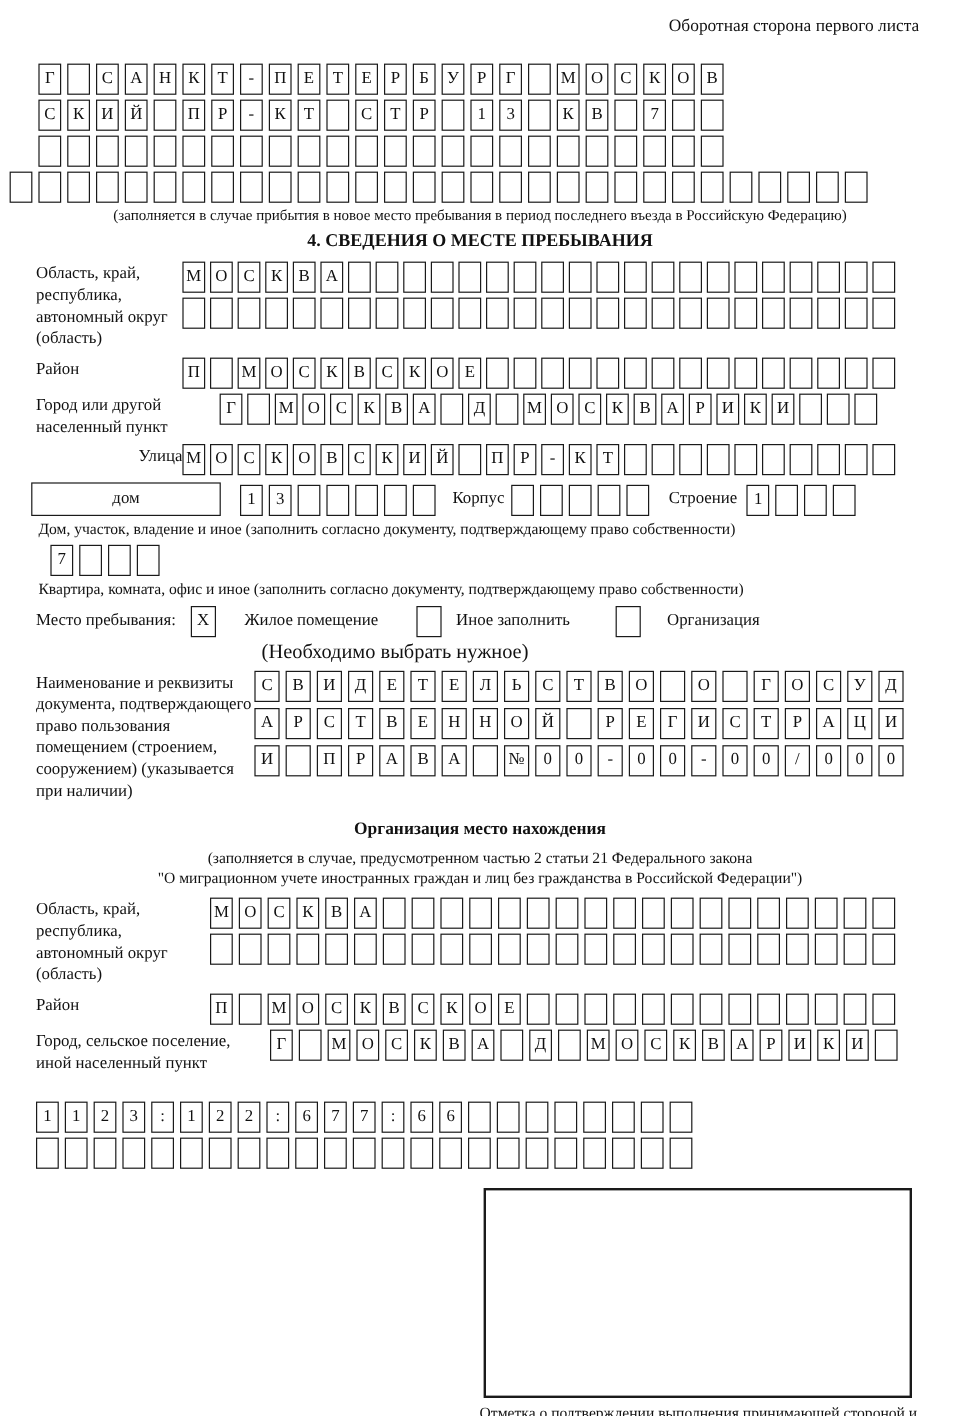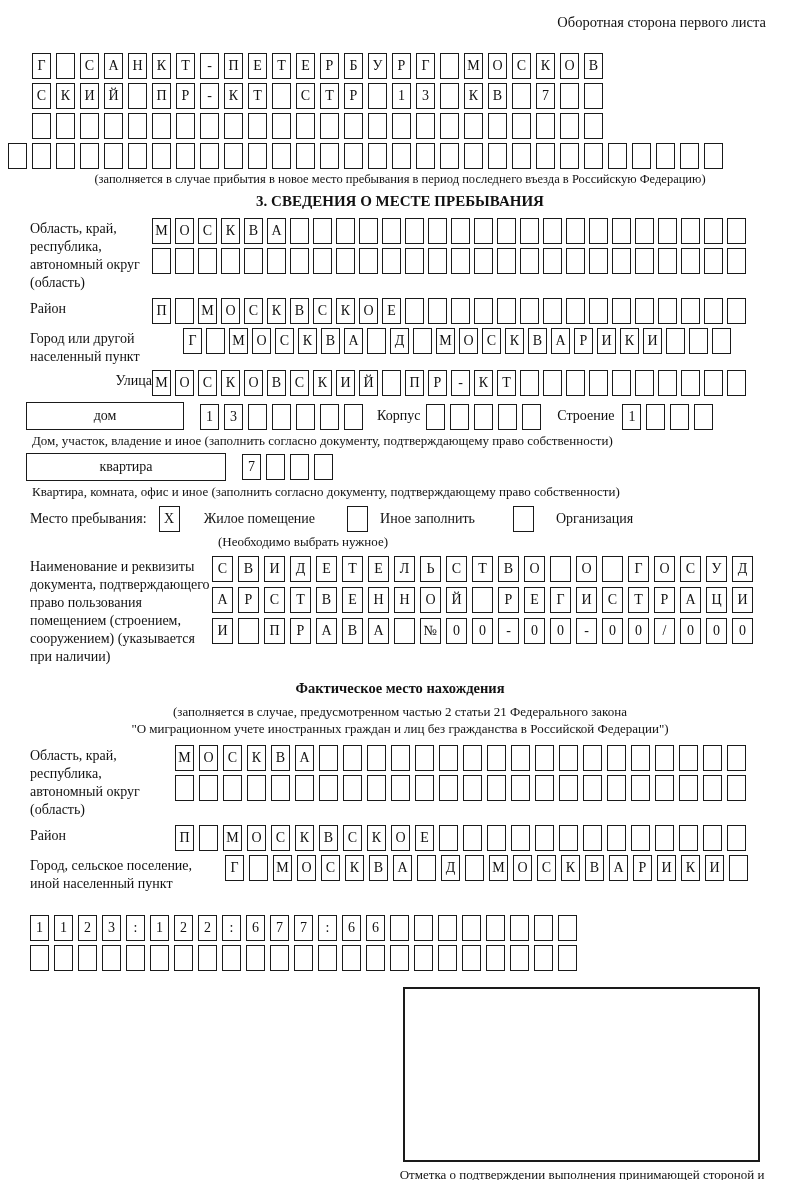--- a/index.html
+++ b/index.html
@@ -165,21 +165,21 @@
       <span class="cell"></span>
       <span class="cell"></span>
       <span class="cell"></span>
       <span class="cell"></span>
       <span class="cell"></span>
       <span class="cell"></span>
       <span class="cell"></span>
     </div>
   <div class="note">(заполняется в случае прибытия в новое место пребывания в период последнего въезда в Российскую Федерацию)</div>
 
-  <div class="sec-title">3. СВЕДЕНИЯ О МЕСТЕ ПРЕБЫВАНИЯ</div>
+  <div class="sec-title">4. СВЕДЕНИЯ О МЕСТЕ ПРЕБЫВАНИЯ</div>
 
   <div class="field" style="min-height:76px;">
     <div class="flabel" style="width:122px;">Область, край, республика, автономный округ (область)</div>
     <div class="rows">
       <div class="cells tight">
           <span class="cell">М</span>
           <span class="cell">О</span>
           <span class="cell">С</span>
           <span class="cell">К</span>
           <span class="cell">В</span>
@@ -353,40 +353,39 @@
     <div class="cells" style="margin-left:8px;padding-top:1px;">
         <span class="cell">1</span>
         <span class="cell"></span>
         <span class="cell"></span>
         <span class="cell"></span>
       </div>
   </div>
   <div class="note-left">Дом, участок, владение и иное (заполнить согласно документу, подтверждающему право собственности)</div>
 
   <div class="field" style="margin-left:-4px;">
-    <div class="labelbox" style="width:200px;">квартира</div>
     <div class="cells" style="margin-left:16px;padding-top:1px;">
         <span class="cell">7</span>
         <span class="cell"></span>
         <span class="cell"></span>
         <span class="cell"></span>
       </div>
   </div>
   <div class="note-left">Квартира, комната, офис и иное (заполнить согласно документу, подтверждающему право собственности)</div>
 
   <div class="stay-row">
     <span class="opt-label">Место пребывания:</span>
     <span class="checkbox" style="margin-left:12px;">X</span>
     <span class="opt-label" style="margin-left:24px;">Жилое помещение</span>
     <span class="checkbox" style="margin-left:32px;"></span>
     <span class="opt-label" style="margin-left:12px;">Иное заполнить</span>
     <span class="checkbox" style="margin-left:38px;"></span>
     <span class="opt-label" style="margin-left:22px;">Организация</span>
   </div>
-  <div class="note" style="text-align:left;margin:2px 0 6px 188px;font-size:13px;">(Необходимо выбрать нужное)</div>
+  <div class="note" style="text-align:left;margin:2px 0 6px 188px;font-size:17px;">(Необходимо выбрать нужное)</div>
 
   <div class="field" style="min-height:108px;">
     <div class="flabel" style="width:182px;">Наименование и реквизиты документа, подтверждающего право пользования помещением (строением, сооружением) (указывается при наличии)</div>
     <div class="rows wide" style="gap:5px;">
       <div class="cells">
           <span class="cell">С</span>
           <span class="cell">В</span>
           <span class="cell">И</span>
           <span class="cell">Д</span>
           <span class="cell">Е</span>
@@ -449,21 +448,21 @@
           <span class="cell">0</span>
           <span class="cell">0</span>
           <span class="cell">/</span>
           <span class="cell">0</span>
           <span class="cell">0</span>
           <span class="cell">0</span>
         </div>
     </div>
   </div>
 
-  <div class="fact-title">Фактическое место нахождения</div>
+  <div class="fact-title">Организация место нахождения</div>
   <div class="fact-note">(заполняется в случае, предусмотренном частью 2 статьи 21 Федерального закона</div>
   <div class="fact-note">"О миграционном учете иностранных граждан и лиц без гражданства в Российской Федерации")</div>
 
   <div class="field mt8" style="min-height:76px;">
     <div class="flabel" style="width:145px;">Область, край, республика, автономный округ (область)</div>
     <div class="rows">
       <div class="cells">
           <span class="cell">М</span>
           <span class="cell">О</span>
           <span class="cell">С</span>

